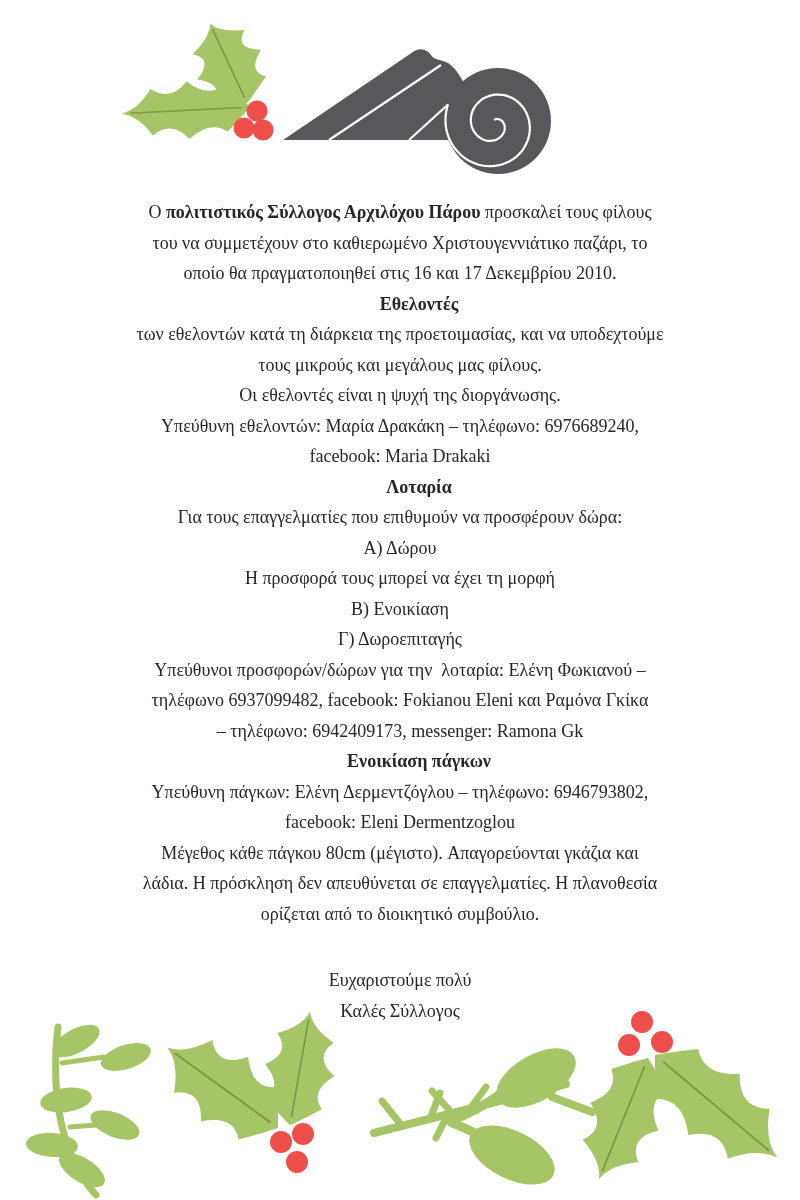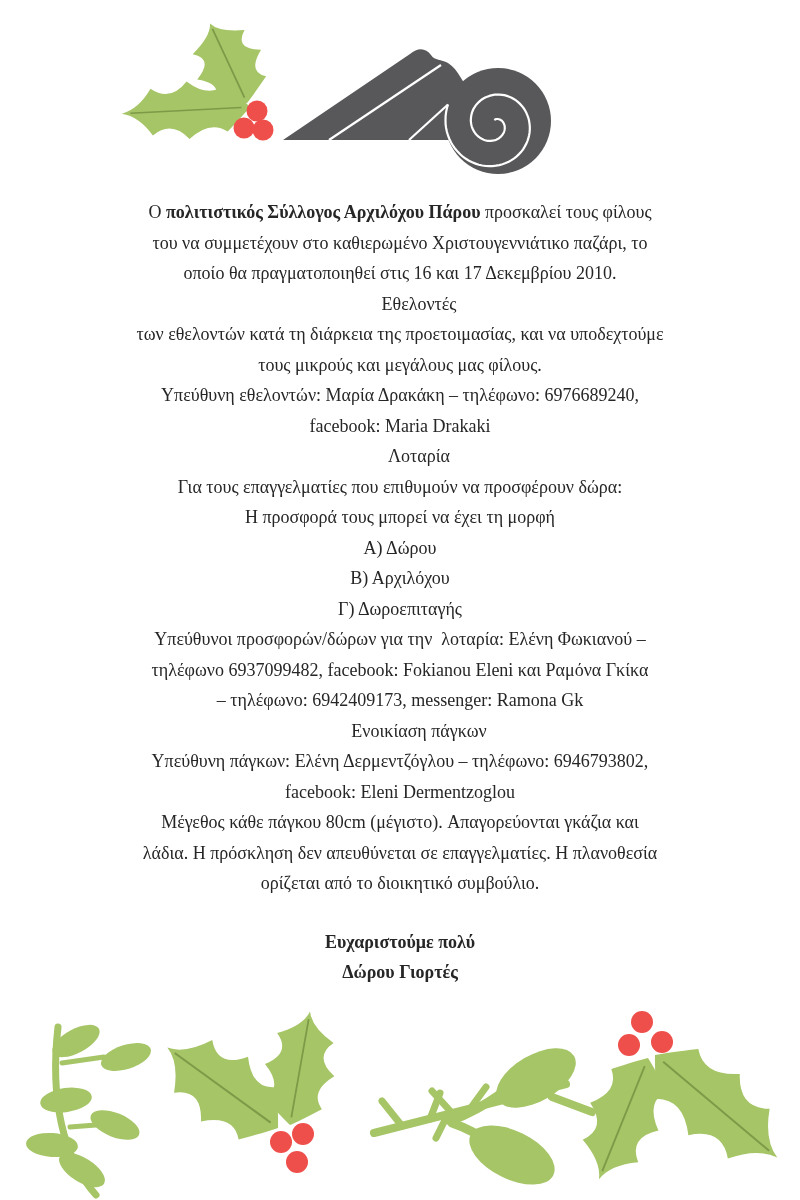--- a/index.html
+++ b/index.html
@@ -19,22 +19,22 @@
     display: block;
   }
   .deco-top { top: 0; height: 190px; }
   .deco-bottom { bottom: 0; height: 195px; }
   .text-flow {
     position: absolute; top: 197px; left: 0; width: 800px;
     text-align: center; z-index: 2;
     font-size: 18px;
   }
   .line { line-height: 30.5px; white-space: pre; }
-  .heading { font-weight: normal; margin-left: 38px; }
-  .closing-block { margin-top: 28px; font-weight: bold; }
+  .heading { font-weight: bold; margin-left: 38px; }
+  .closing-block { margin-top: 36px; font-weight: normal; }
   
   .leaf   { fill: var(--leaf-green, #a6c566); }
   .vein   { stroke: var(--leaf-vein, #7c9a48); stroke-width: 1.6; fill: none; }
   .berry  { fill: var(--berry-red, #ef4f4a); }
   .stem   { stroke: var(--leaf-green, #a6c566); fill: none; stroke-linecap: round; }
   .logo-shape { fill: var(--logo-gray, #58585a); }
   .logo-line  { stroke: #ffffff; stroke-width: 2.2; fill: none; }
 </style>
 </head>
 <body>
@@ -69,43 +69,44 @@
 
   <div class="text-flow">
 
     <div class="line"><span>Ο </span><strong>πολιτιστικός Σύλλογος Αρχιλόχου Πάρου</strong><span> προσκαλεί τους φίλους</span></div>
     <div class="line">του να συμμετέχουν στο καθιερωμένο Χριστουγεννιάτικο παζάρι, το</div>
     <div class="line">οποίο θα πραγματοποιηθεί στις 16 και 17 Δεκεμβρίου 2010.</div>
 
     <div class="line heading">Εθελοντές</div>
     <div class="line">των εθελοντών κατά τη διάρκεια της προετοιμασίας, και να υποδεχτούμε</div>
     <div class="line">τους μικρούς και μεγάλους μας φίλους.</div>
+    <div class="line">Οι εθελοντές είναι η ψυχή της διοργάνωσης.</div>
     <div class="line">Υπεύθυνη εθελοντών: Μαρία Δρακάκη – τηλέφωνο: 6976689240,</div>
     <div class="line">facebook: Maria Drakaki</div>
 
     <div class="line heading">Λοταρία</div>
     <div class="line">Για τους επαγγελματίες που επιθυμούν να προσφέρουν δώρα:</div>
+    <div class="line">Α) Δώρου</div>
     <div class="line">Η προσφορά τους μπορεί να έχει τη μορφή</div>
-    <div class="line">Α) Δώρου</div>
-    <div class="line">Β) Αρχιλόχου</div>
+    <div class="line">Β) Ενοικίαση</div>
     <div class="line">Γ) Δωροεπιταγής</div>
     <div class="line">Υπεύθυνοι προσφορών/δώρων για την  λοταρία: Ελένη Φωκιανού –</div>
     <div class="line">τηλέφωνο 6937099482, facebook: Fokianou Eleni και Ραμόνα Γκίκα</div>
     <div class="line">– τηλέφωνο: 6942409173, messenger: Ramona Gk</div>
 
     <div class="line heading">Ενοικίαση πάγκων</div>
     <div class="line">Υπεύθυνη πάγκων: Ελένη Δερμεντζόγλου – τηλέφωνο: 6946793802,</div>
     <div class="line">facebook: Eleni Dermentzoglou</div>
     <div class="line">Μέγεθος κάθε πάγκου 80cm (μέγιστο). Απαγορεύονται γκάζια και</div>
     <div class="line">λάδια. Η πρόσκληση δεν απευθύνεται σε επαγγελματίες. Η πλανοθεσία</div>
     <div class="line">ορίζεται από το διοικητικό συμβούλιο.</div>
 
     <div class="closing-block">
       <div class="line">Ευχαριστούμε πολύ</div>
-      <div class="line">Δώρου Γιορτές</div>
+      <div class="line">Καλές Σύλλογος</div>
     </div>
   </div>
 
   <svg class="deco-bottom" viewBox="0 0 800 195" aria-hidden="true">
 
     <g>
       <path class="stem" d="M 96,190 C 62,152 50,92 58,22" stroke-width="7"></path>
       <path class="stem" d="M 62,58 L 104,52" stroke-width="5"></path>
       <path class="stem" d="M 70,122 L 96,120" stroke-width="5"></path>
       <use href="#oval-leaf-tpl" transform="translate(76,36) rotate(-28)"></use>

